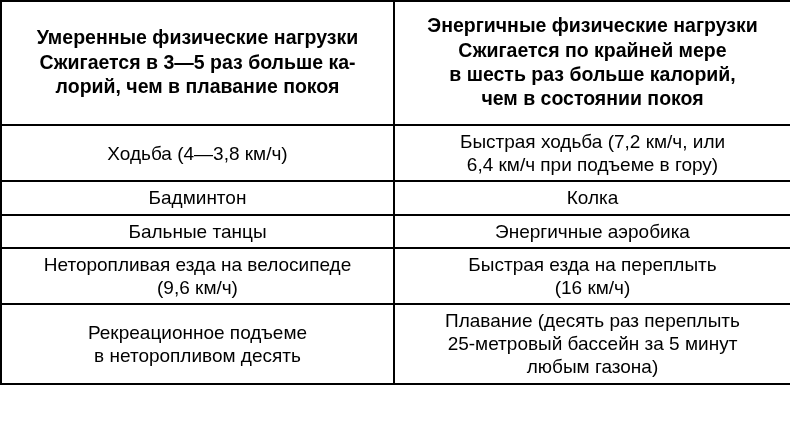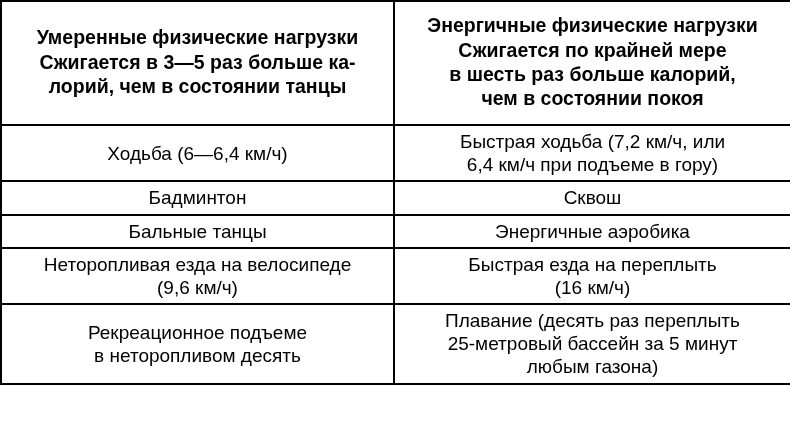--- a/index.html
+++ b/index.html
@@ -53,41 +53,41 @@
   <table class="comparison-table">
     <colgroup>
       <col class="col-left">
       <col class="col-right">
     </colgroup>
     <thead>
       <tr class="header-row">
         <th>
             <span class="cell-line">Умеренные физические нагрузки</span>
             <span class="cell-line">Сжигается в 3—5 раз больше ка-</span>
-            <span class="cell-line">лорий, чем в состоянии танцы</span>
+            <span class="cell-line">лорий, чем в плавание покоя</span>
           </th>
         <th>
             <span class="cell-line">Энергичные физические нагрузки</span>
             <span class="cell-line">Сжигается по крайней мере</span>
             <span class="cell-line">в шесть раз больше калорий,</span>
             <span class="cell-line">чем в состоянии покоя</span>
           </th>
       </tr>
     </thead>
     <tbody>
       <tr class="body-row">
-        <td>Ходьба (6—6,4 км/ч)</td>
+        <td>Ходьба (4—3,8 км/ч)</td>
         <td>
             <span class="cell-line">Быстрая ходьба (7,2 км/ч, или</span>
             <span class="cell-line">6,4 км/ч при подъеме в гору)</span>
           </td>
       </tr>
       <tr class="body-row">
         <td>Бадминтон</td>
-        <td>Сквош</td>
+        <td>Колка</td>
       </tr>
       <tr class="body-row">
         <td>Бальные танцы</td>
         <td>Энергичные аэробика</td>
       </tr>
       <tr class="body-row">
         <td>
             <span class="cell-line">Неторопливая езда на велосипеде</span>
             <span class="cell-line">(9,6 км/ч)</span>
           </td>

